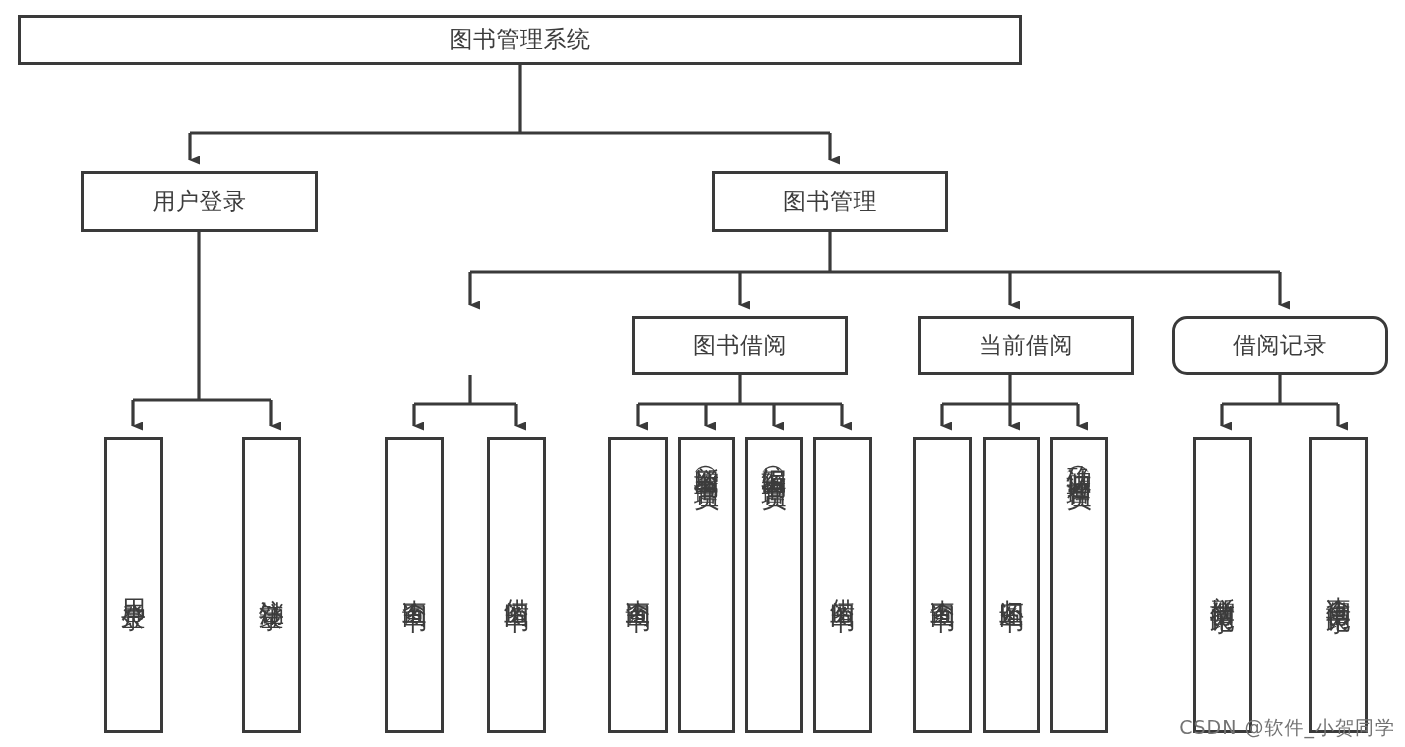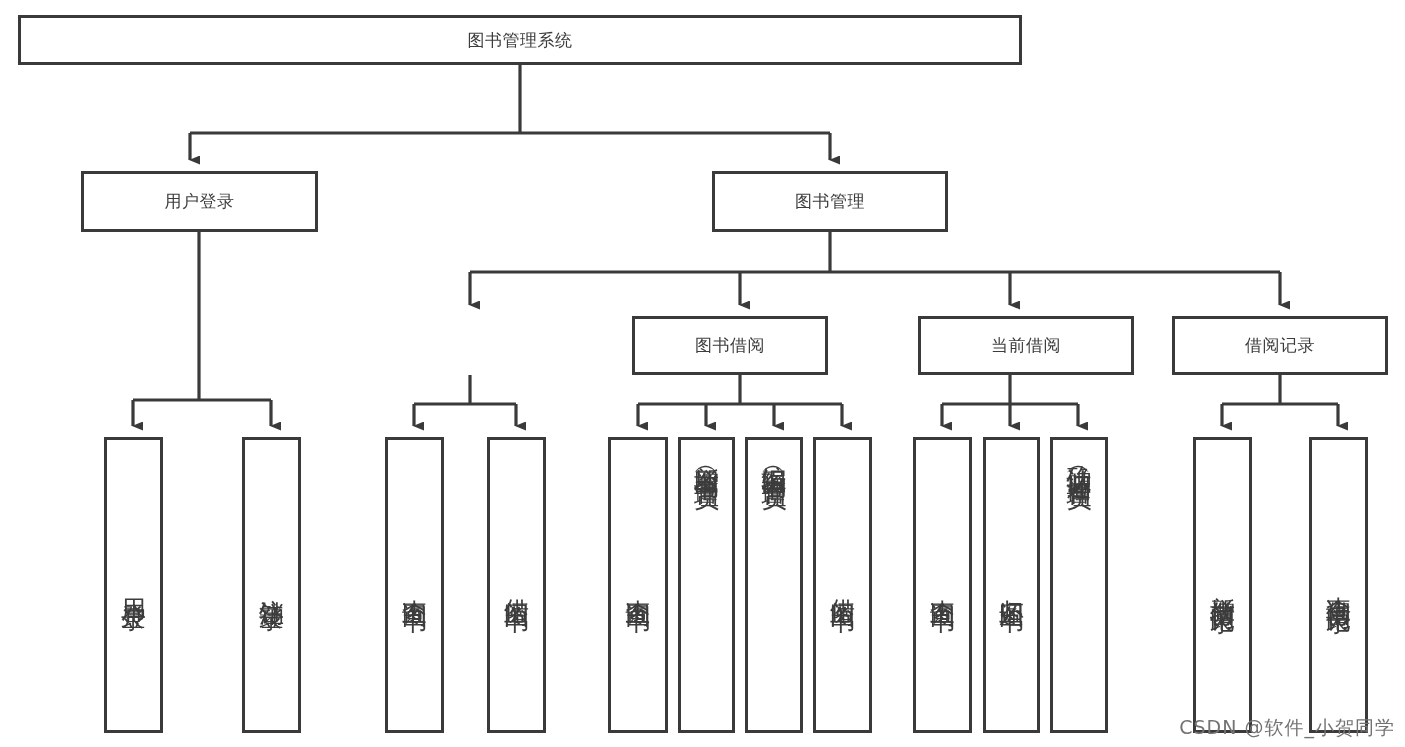--- a/index.html
+++ b/index.html
@@ -25,21 +25,21 @@
   .node-box {
     position: absolute;
     box-sizing: border-box;
     border: 3px solid #3a3a3a;
     background: #ffffff;
     display: flex;
     align-items: center;
     justify-content: center;
   }
   .node-label-h {
-    font-size: 17px;
+    font-size: 23px;
     color: #3c3c3c;
     line-height: 1.1;
     letter-spacing: 0.5px;
     white-space: nowrap;
   }
   .node-box.leaf {
     align-items: flex-start;
     justify-content: center;
     padding-top: 0;
   }
@@ -136,29 +136,29 @@
 
   <div class="node-box" style="left:81px; top:171px; width:237px; height:61px;">
     <span class="node-label-h">用户登录</span>
   </div>
 
   <div class="node-box" style="left:712px; top:171px; width:236px; height:61px;">
     <span class="node-label-h">图书管理</span>
   </div>
 
 
-  <div class="node-box" style="left:632px; top:316px; width:196px; height:59px;">
+  <div class="node-box" style="left:632px; top:316px; width:216px; height:59px;">
     <span class="node-label-h">图书借阅</span>
   </div>
 
   <div class="node-box" style="left:902px; top:316px; width:216px; height:59px;margin-left:16px;">
     <span class="node-label-h">当前借阅</span>
   </div>
 
-  <div class="node-box" style="left:1172px; top:316px; width:216px; height:59px;">
+  <div class="node-box" style="left:1172px; top:316px; width:216px; height:59px;border-radius:15px;">
     <span class="node-label-h">借阅记录</span>
   </div>
 
   <div class="node-box leaf" style="left:104px; top:437px; width:59px; height:296px;">
     <div class="leaf-inner">
       <span class="node-label-v">用户登录</span>
     </div>
   </div>
 
   <div class="node-box leaf" style="left:242px; top:437px; width:59px; height:296px;">

